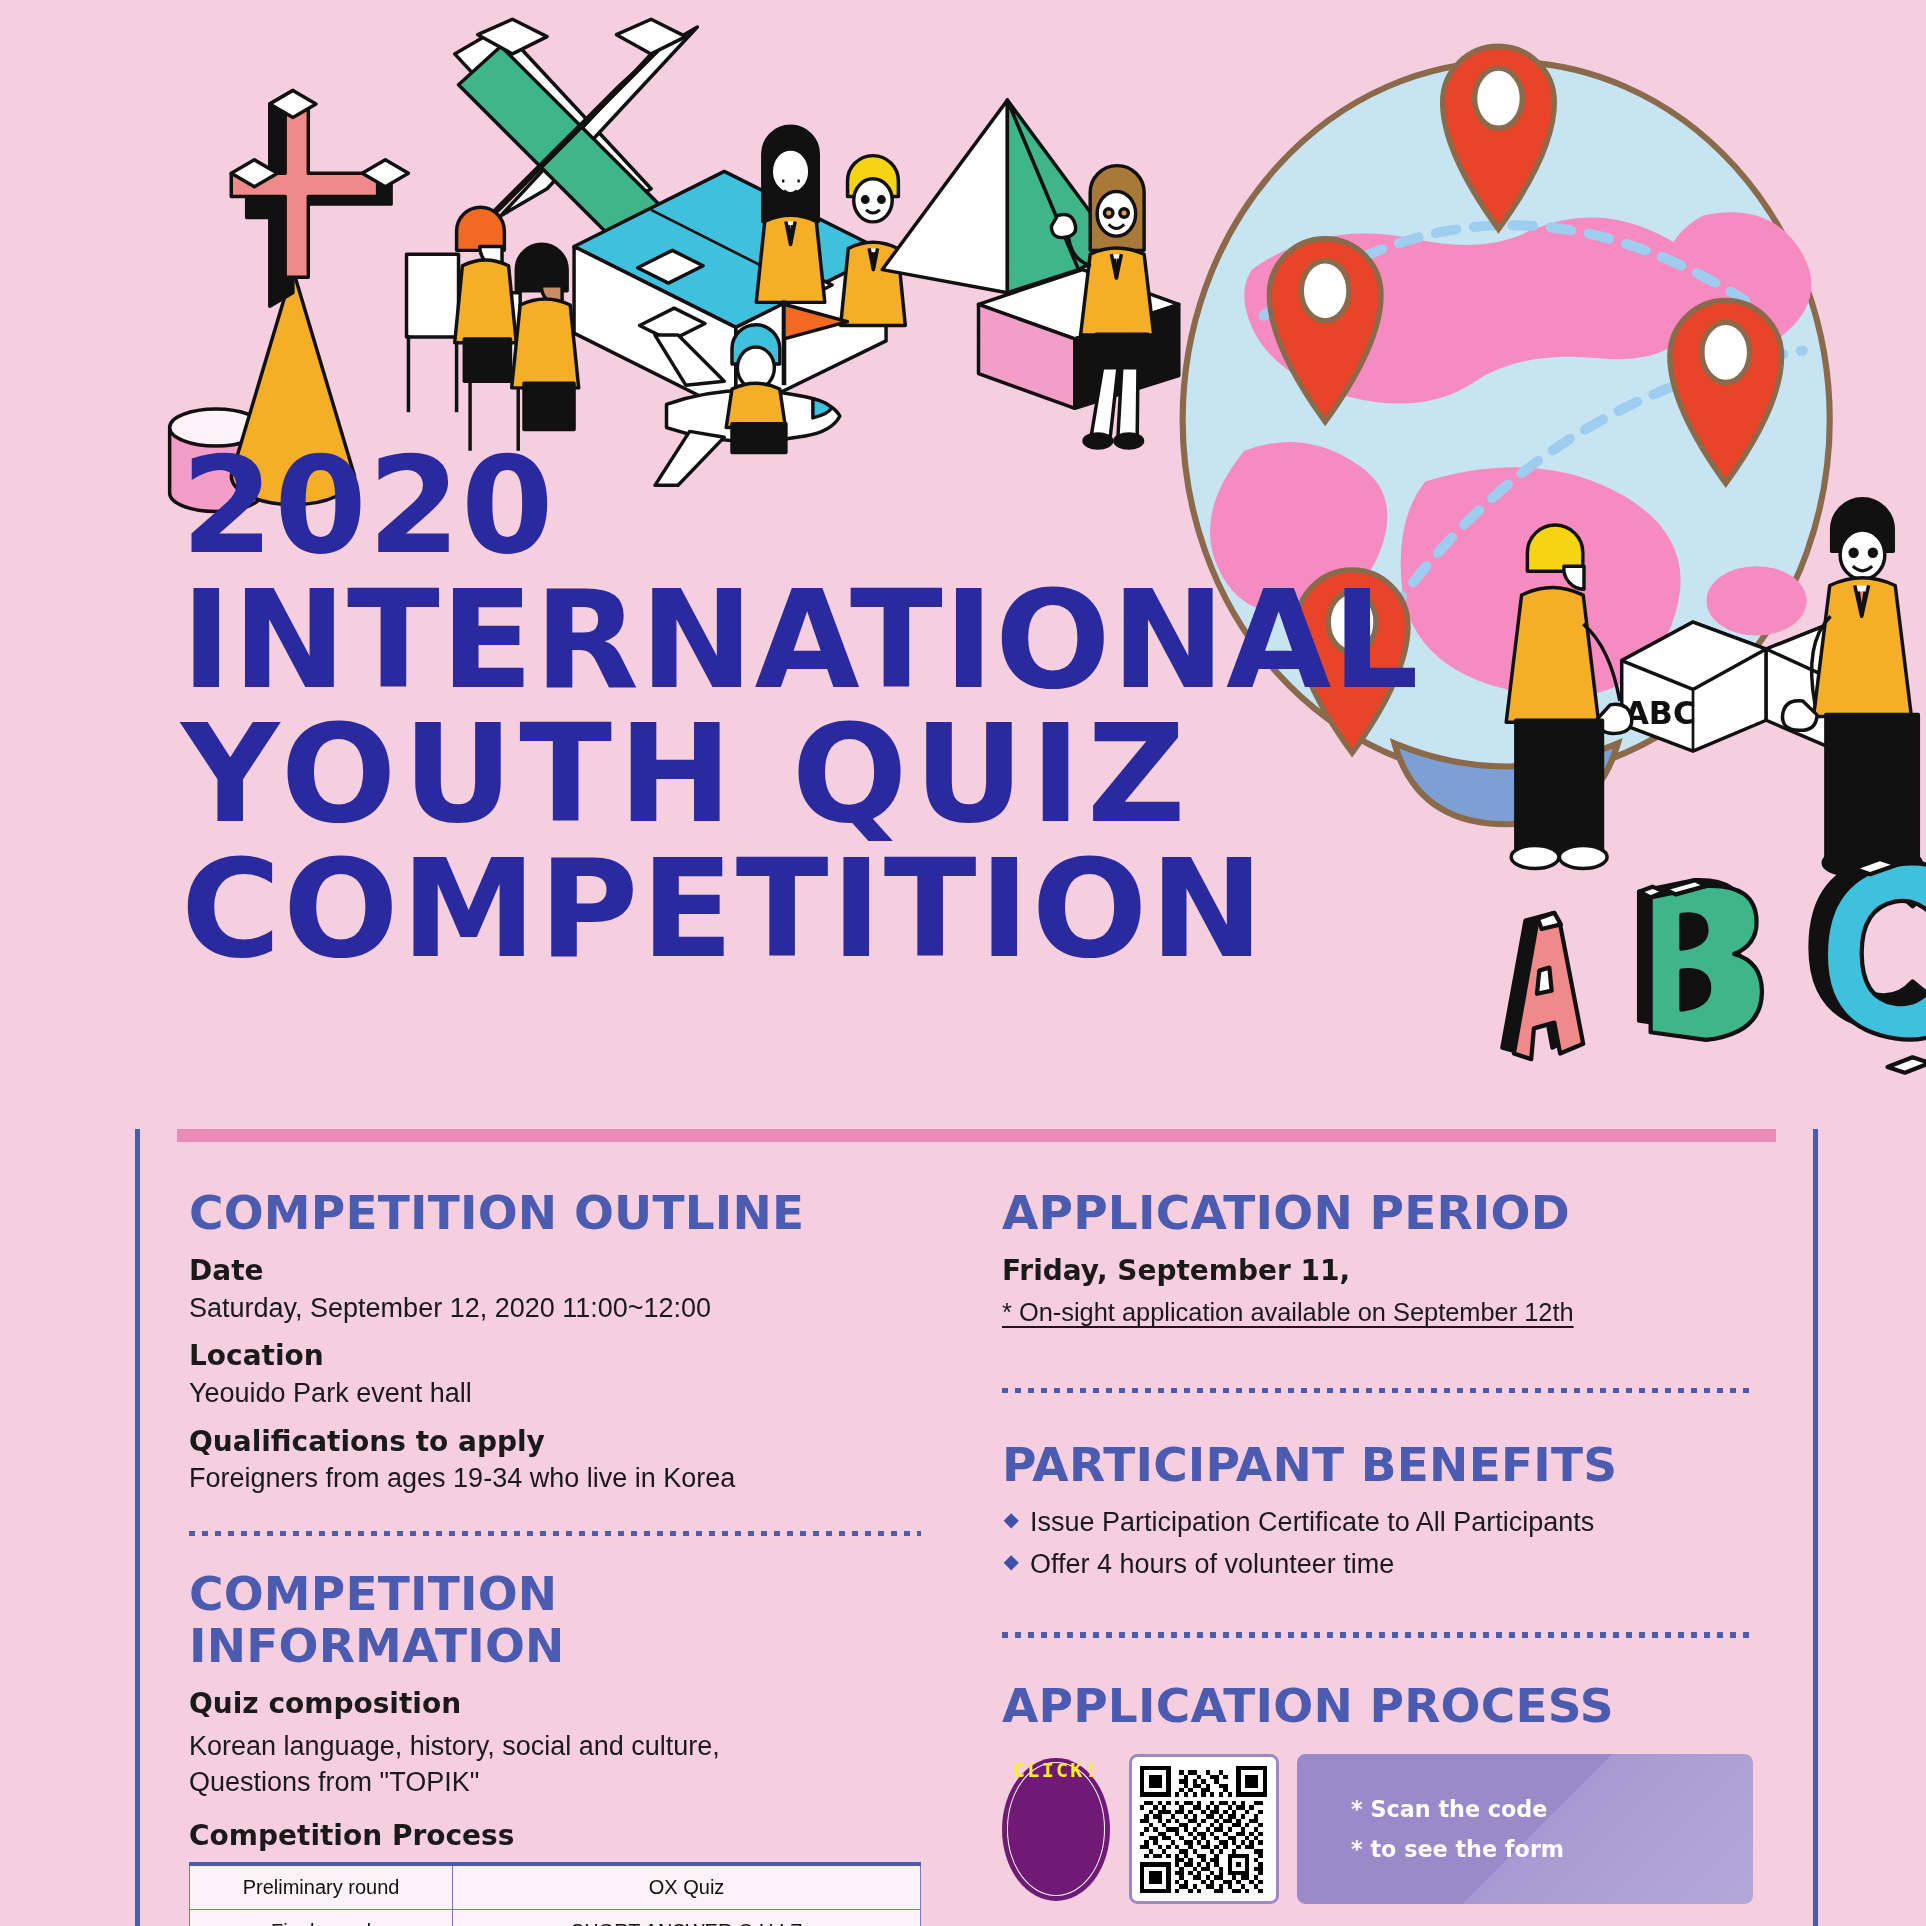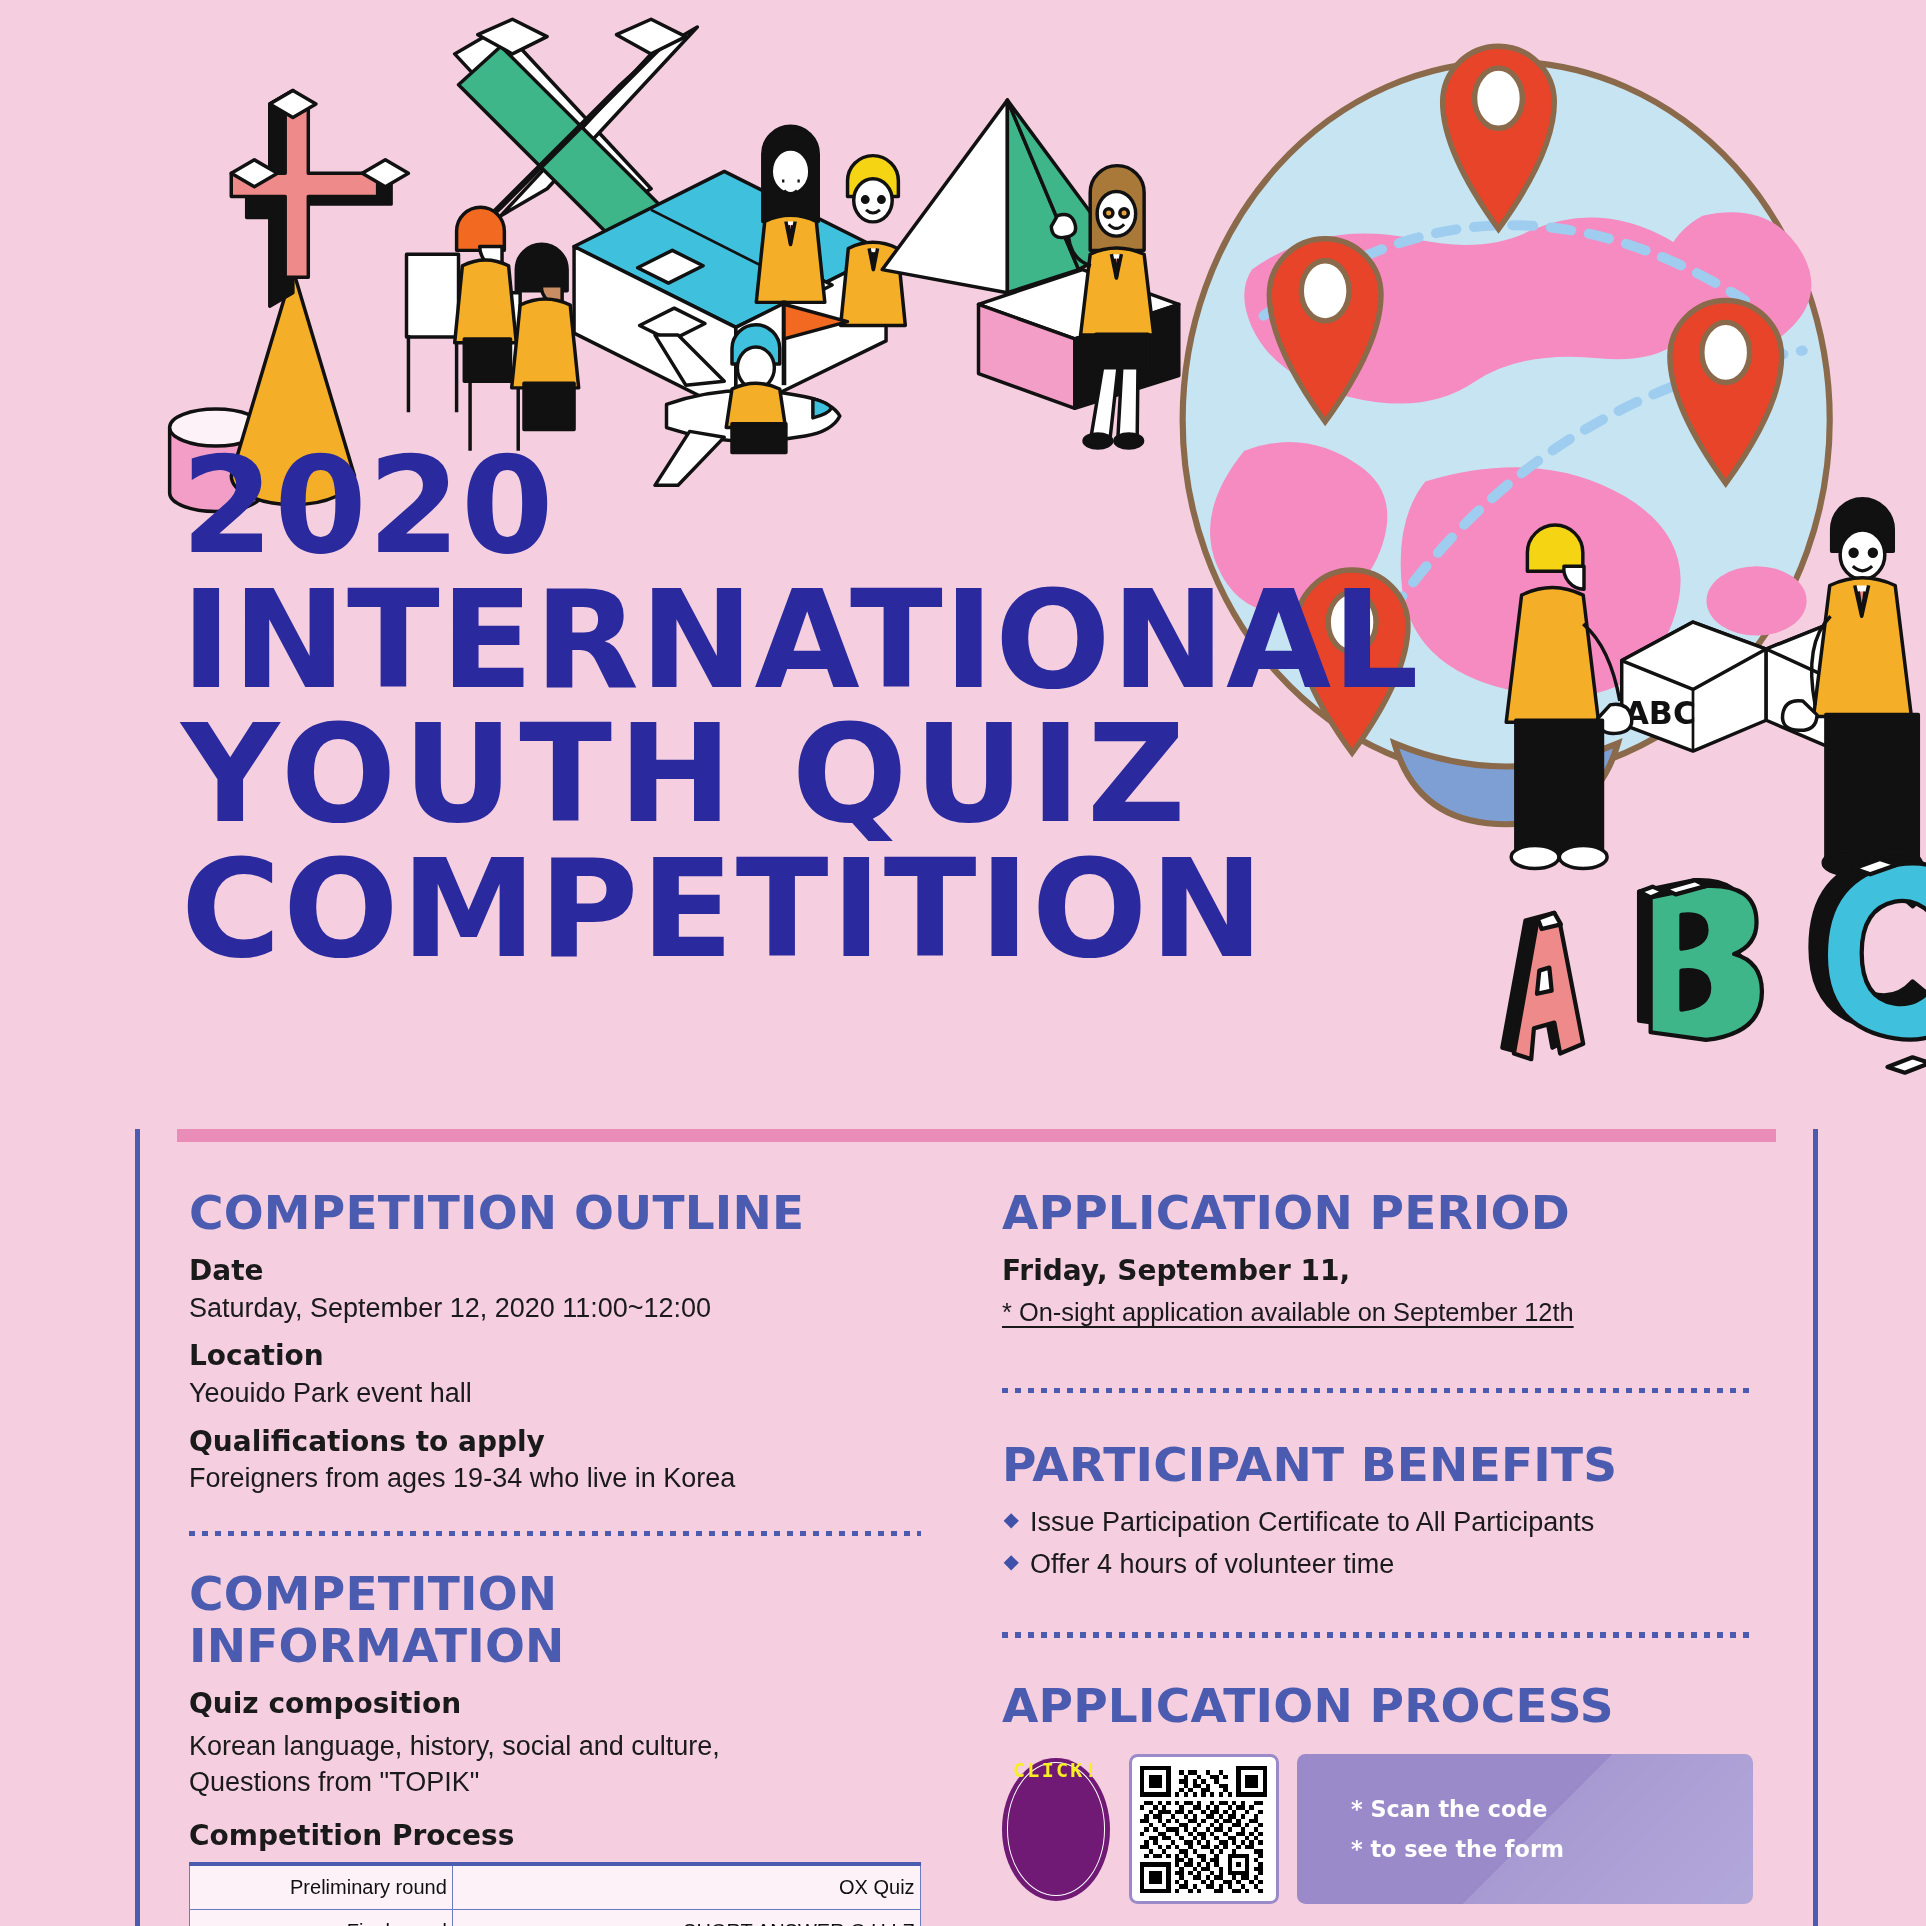--- a/index.html
+++ b/index.html
@@ -114,21 +114,21 @@
     border-collapse: collapse;
     margin-top: 10px;
     background: #fcf2f7;
     border-top: 4.6px solid #4a5bb0;
     border-bottom: 4.6px solid #4a5bb0;
   }
   table.info-table td {
     border: 1.2px solid #6d7bc0;
     font-size: 20px;
     color: #111;
-    text-align: right;
+    text-align: center;
     padding: 10px 5.4px;
   }
   table.process-table td:first-child { width: 36%; }
 
   
   #apply-widgets {
     margin-top: 23px;
     display: flex; align-items: center; gap: 18.5px;
   }
   .click-oval {

